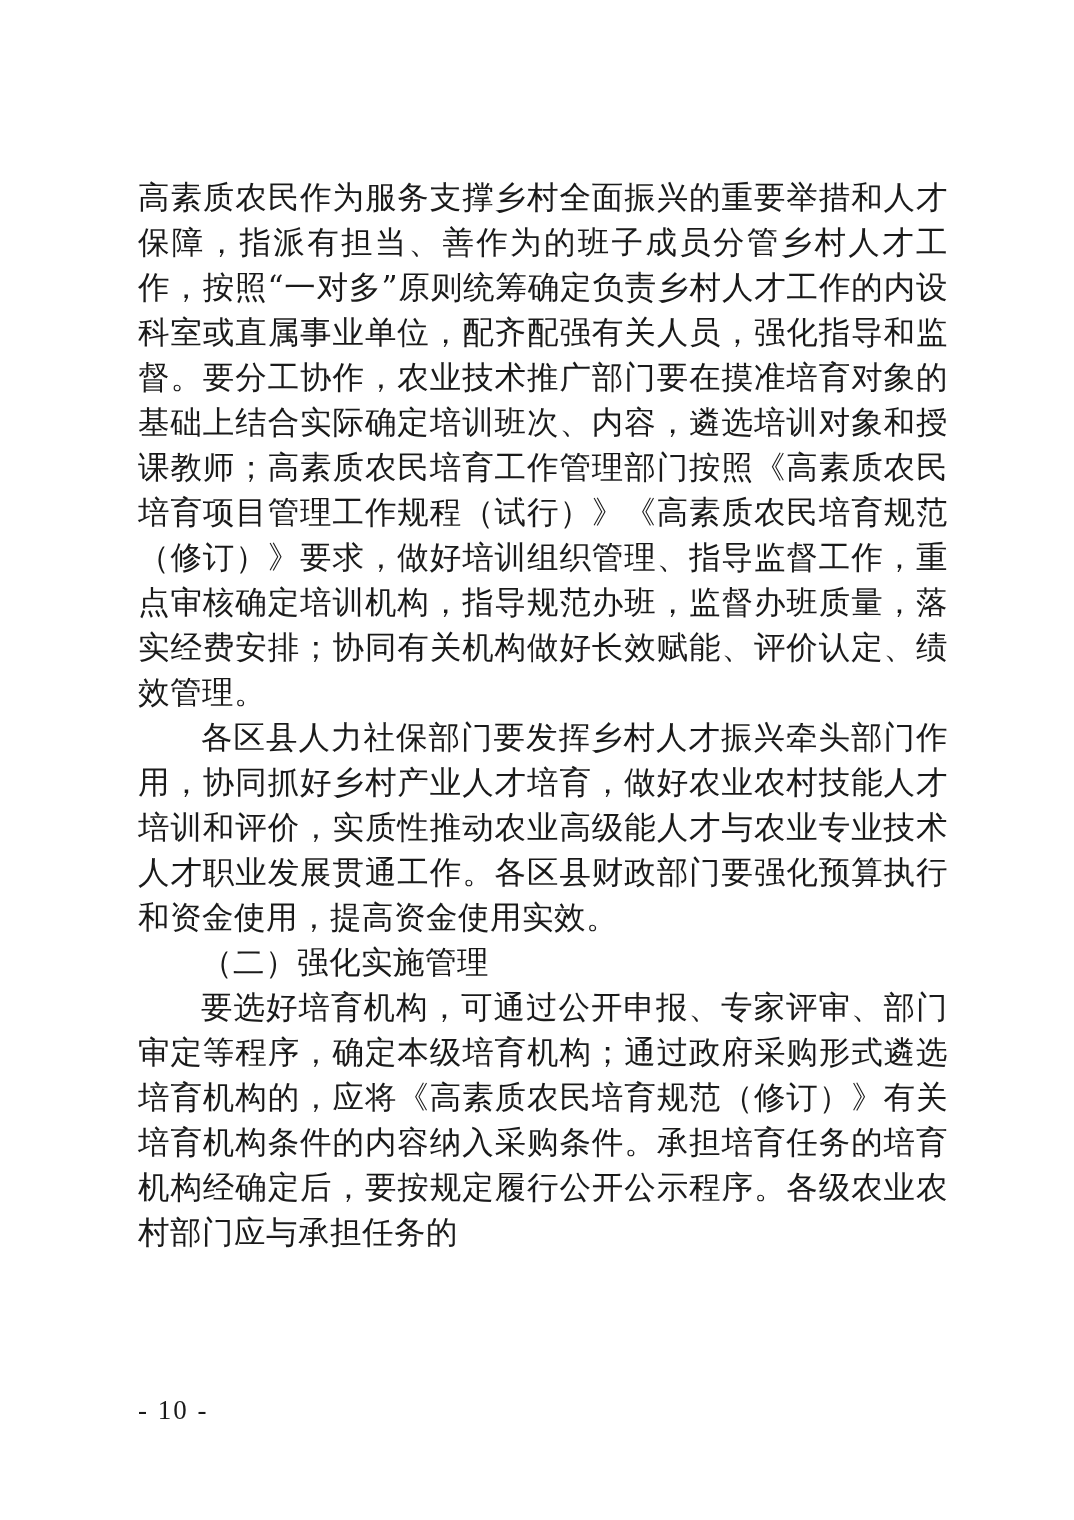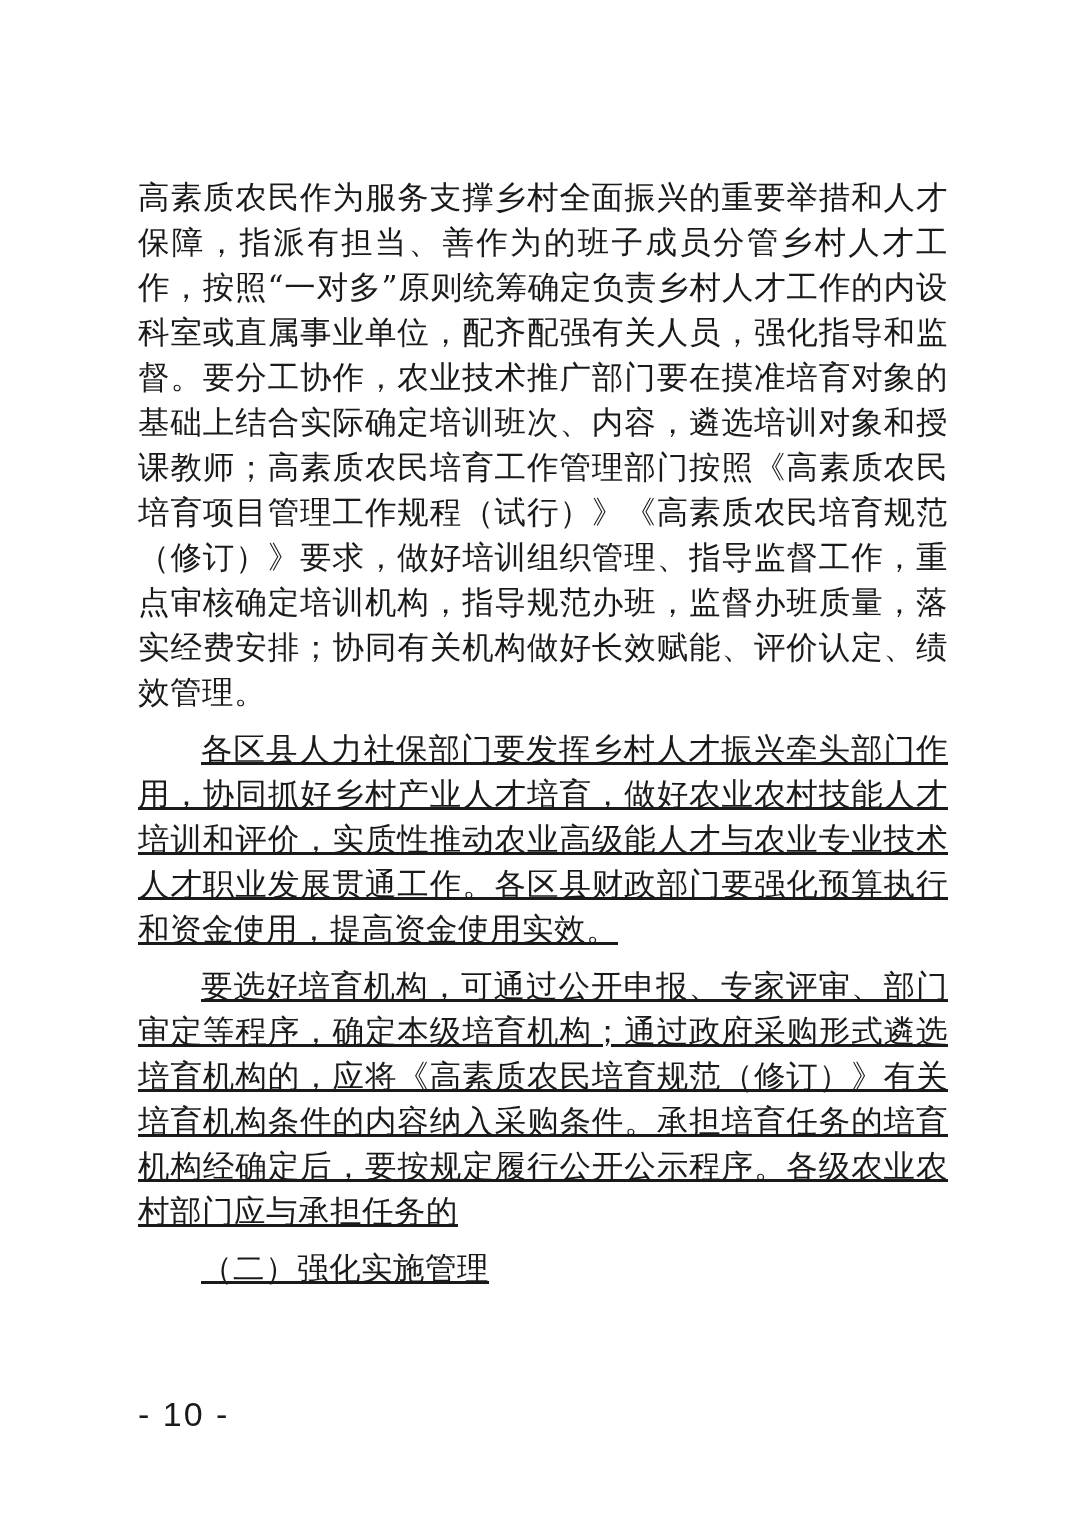--- a/index.html
+++ b/index.html
@@ -26,41 +26,40 @@
     font-size: 31.5px;
     line-height: 45px;
     color: #1a1a1a;
     text-align: justify;
     text-justify: inter-ideograph;
     letter-spacing: 0.5px;
     margin: 0;
     word-break: break-all;
   }
   .para + .para {
-    margin-top: 12px;
-    text-decoration: underline;
+    margin-top: 0px;
   }
   .indent {
     text-indent: 2em;
   }
   .footer {
     position: absolute;
     left: 138px;
     top: 1395px;
     width: 810px;
-    font-family: Liberation Sans, sans-serif;
-    font-size: 34px;
+    font-family: Liberation Serif, serif;
+    font-size: 27px;
     color: #1a1a1a;
     letter-spacing: 2px;
   }
 </style>
 </head>
 <body>
 
 <div class="page">
   <div class="content">
     <p class="para">高素质农民作为服务支撑乡村全面振兴的重要举措和人才保障，指派有担当、善作为的班子成员分管乡村人才工作，按照“一对多”原则统筹确定负责乡村人才工作的内设科室或直属事业单位，配齐配强有关人员，强化指导和监督。要分工协作，农业技术推广部门要在摸准培育对象的基础上结合实际确定培训班次、内容，遴选培训对象和授课教师；高素质农民培育工作管理部门按照《高素质农民培育项目管理工作规程（试行）》《高素质农民培育规范（修订）》要求，做好培训组织管理、指导监督工作，重点审核确定培训机构，指导规范办班，监督办班质量，落实经费安排；协同有关机构做好长效赋能、评价认定、绩效管理。</p>
     <p class="para indent">各区县人力社保部门要发挥乡村人才振兴牵头部门作用，协同抓好乡村产业人才培育，做好农业农村技能人才培训和评价，实质性推动农业高级能人才与农业专业技术人才职业发展贯通工作。各区县财政部门要强化预算执行和资金使用，提高资金使用实效。</p>
+    <p class="para indent">（二）强化实施管理</p>
     <p class="para indent">要选好培育机构，可通过公开申报、专家评审、部门审定等程序，确定本级培育机构；通过政府采购形式遴选培育机构的，应将《高素质农民培育规范（修订）》有关培育机构条件的内容纳入采购条件。承担培育任务的培育机构经确定后，要按规定履行公开公示程序。各级农业农村部门应与承担任务的</p>
-    <p class="para indent">（二）强化实施管理</p>
   </div>
   <div class="footer">- 10 -</div>
 </div>
 
 </body></html>

